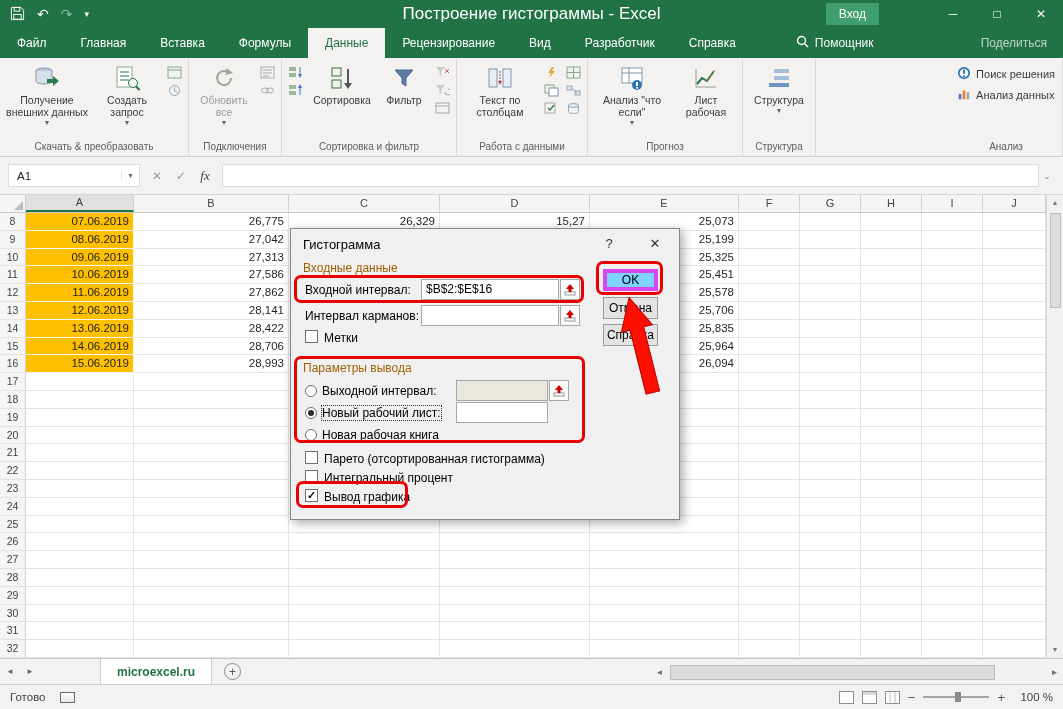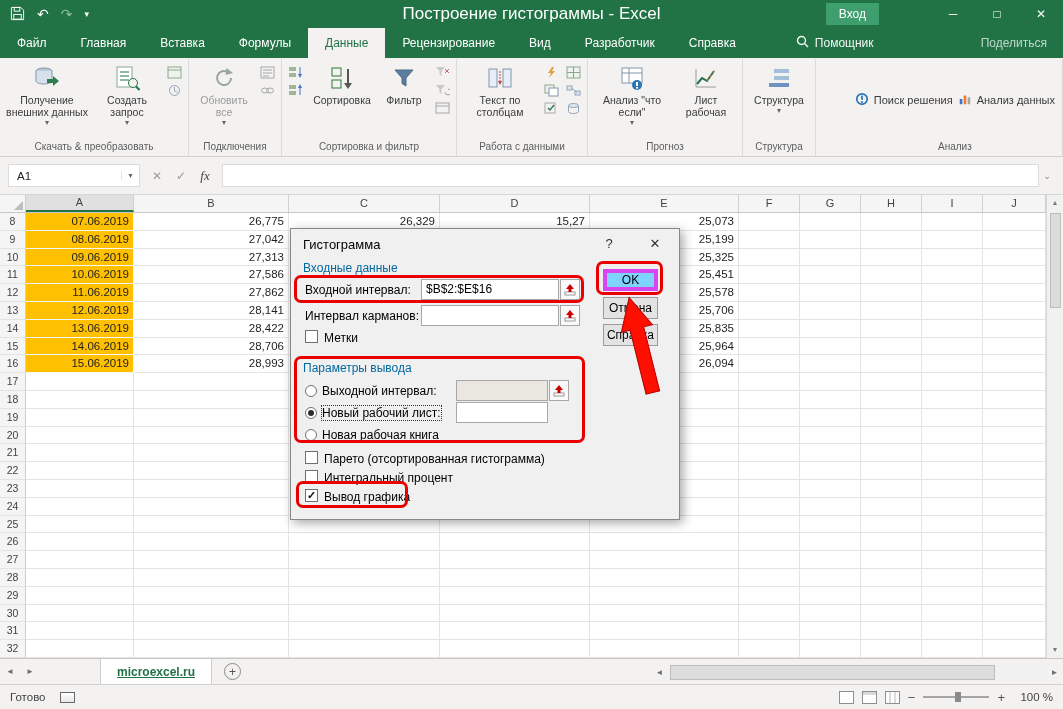--- a/index.html
+++ b/index.html
@@ -29,21 +29,21 @@
 .rgroup{display:flex;flex-direction:column;border-right:1px solid #dcdad8;padding:1px 3px 0}
 .rgroup.last{margin-left:auto}
 .rgc{flex:1;display:flex;align-items:stretch}
 .rgl{height:17px;font-size:10px;color:#5e5e5e;text-align:center;line-height:15px;white-space:nowrap;padding:0 5px}
 .bigbtn{display:flex;flex-direction:column;align-items:center;font-size:10.5px;color:#3b3b3b;text-align:center;padding:4px 2px 1px;line-height:1.15}
 .bicon{height:28px;display:flex;align-items:center;justify-content:center;margin-bottom:2px}
 .caret{font-size:8px;color:#666}
 .grayed{color:#9b9b9b}
 .smallstack{display:flex;flex-direction:column;justify-content:flex-start;gap:4px;padding:5px 2px}
 .sicon{width:18px;height:14px;display:flex;align-items:center;justify-content:center}
-.rowbtns{display:flex;flex-direction:row;gap:5px;padding:6px 4px}
+.rowbtns{display:flex;flex-direction:column;gap:5px;padding:6px 4px}
 .rowbtn{display:flex;align-items:center;gap:5px;font-size:11px;color:#3b3b3b;white-space:nowrap}
 
 
 .fbar{height:38px;background:#f3f2f1;border-bottom:1px solid #d8d6d4;display:flex;align-items:center;padding:0 8px}
 .namebox{width:132px;height:23px;background:#fff;border:1px solid #dcdcdc;display:flex;align-items:center;font-size:11.5px}
 .namebox .nbtext{flex:1;padding-left:8px}
 .nbcaret{width:18px;text-align:center;border-left:1px solid #e4e4e4;font-size:8px;color:#666}
 .fbtns{display:flex;align-items:center;margin:0 6px;gap:2px}
 .fbtn{width:22px;text-align:center;color:#9a9a9a;font-size:12px}
 .fbtn.fx{color:#444;font-style:italic;font-family:"Liberation Serif",serif;font-size:13px}
@@ -64,21 +64,21 @@
 .c-A{width:108px}.c-B{width:155px}.c-C{width:151px}.c-D{width:150px}.c-E{width:149px}
 .c-F{width:61px}.c-G{width:61px}.c-H{width:61px}.c-I{width:61px}.c-J{width:63px}
 .vscroll{position:absolute;top:0;right:0;width:17px;height:463px;background:#f1f1f1;border-left:1px solid #d6d6d6;display:flex;flex-direction:column;align-items:center;z-index:5}
 .varrow{height:16px;font-size:7px;color:#7a7a7a;line-height:16px}
 .vthumb{width:11px;height:95px;background:#dcdcdc;border:1px solid #bdbdbd;margin-top:2px}
 .vfill{flex:1}
 
 
 .sheetbar{height:26px;background:#f3f2f1;border-top:1px solid #c9c7c5;display:flex;align-items:stretch;position:relative}
 .snav{width:20px;display:flex;align-items:center;justify-content:center;font-size:8px;color:#6e6e6e}
-.sheettab{margin-left:60px;background:#fff;border-left:1px solid #cfcfcf;border-right:1px solid #cfcfcf;color:#217346;font-weight:bold;text-decoration:underline;display:flex;align-items:center;padding:0 16px;font-size:12px}
+.sheettab{margin-left:60px;background:#fff;border-left:1px solid #cfcfcf;border-right:1px solid #cfcfcf;color:#217346;font-weight:bold;display:flex;align-items:center;padding:0 16px;font-size:12px}
 .addsheet{width:17px;height:17px;border-radius:50%;border:1px solid #8a8a8a;color:#555;display:flex;align-items:center;justify-content:center;font-size:12px;margin:4px 0 0 12px;line-height:1}
 .hscroll{position:absolute;right:0;top:1px;height:24px;width:412px;display:flex;align-items:center;background:#f3f2f1}
 .harrow{width:17px;text-align:center;font-size:8px;color:#6e6e6e}
 .htrack{flex:1;height:15px;background:#f1f1f1;position:relative}
 .hthumb{position:absolute;left:2px;top:0;height:15px;width:86%;background:#dcdcdc;border:1px solid #bdbdbd}
 
 
 .statusbar{height:25px;background:#f3f2f1;border-top:1px solid #d2d0ce;display:flex;align-items:center;font-size:11.5px;color:#444;padding:0 10px}
 .macroicon{width:15px;height:11px;border:1px solid #6a6a6a;margin-left:14px;background:linear-gradient(#fff,#e8e8e8)}
 .sb-right{margin-left:auto;display:flex;align-items:center;gap:8px}
@@ -88,21 +88,21 @@
 .zbtn{color:#555;font-size:13px}
 .ztrack{width:66px;height:2px;background:#a6a6a6;position:relative}
 .zthumb{position:absolute;left:48%;top:-4px;width:6px;height:10px;background:#8a8a8a}
 .zlabel{width:40px;text-align:right}
 
 
 .dialog{position:absolute;left:290px;top:228px;width:390px;height:292px;background:#f0f0f0;border:1px solid #878787;box-shadow:3px 3px 10px rgba(0,0,0,.35);z-index:10;font-size:12px;color:#000}
 .abs{position:absolute}
 .dlg-title{font-size:13px}
 .dlg-sys{width:28px;text-align:center;color:#333;font-size:13px}
-.sect{color:#0369a1}
+.sect{color:#a16207}
 .lbl{white-space:nowrap}
 .field{height:21px;background:#fff;border:1px solid #a7a7a7;padding:2px 4px;white-space:nowrap;overflow:hidden;font-size:12px}
 .field.disabled{background:#e9e7e0}
 .picker{width:20px;height:21px;background:#fafafa;border:1px solid #a7a7a7;display:flex;align-items:center;justify-content:center}
 .radio{width:12px;height:12px;border:1px solid #707070;border-radius:50%;background:#fff}
 .radio.sel:after{content:"";display:block;width:6px;height:6px;margin:2px;border-radius:50%;background:#2b2b2b}
 .chk{width:13px;height:13px;border:1px solid #707070;background:#fff;font-size:11px;line-height:11px;text-align:center;color:#111;font-weight:bold}
 .dotted{outline:1px dotted #333}
 .dbtn{width:55px;height:22px;background:#e3e3e3;border:1px solid #9c9c9c;display:flex;align-items:center;justify-content:center;font-size:12px}
 .dbtn.primary{border:4px solid #d946ef;background:#7dd3fc}

